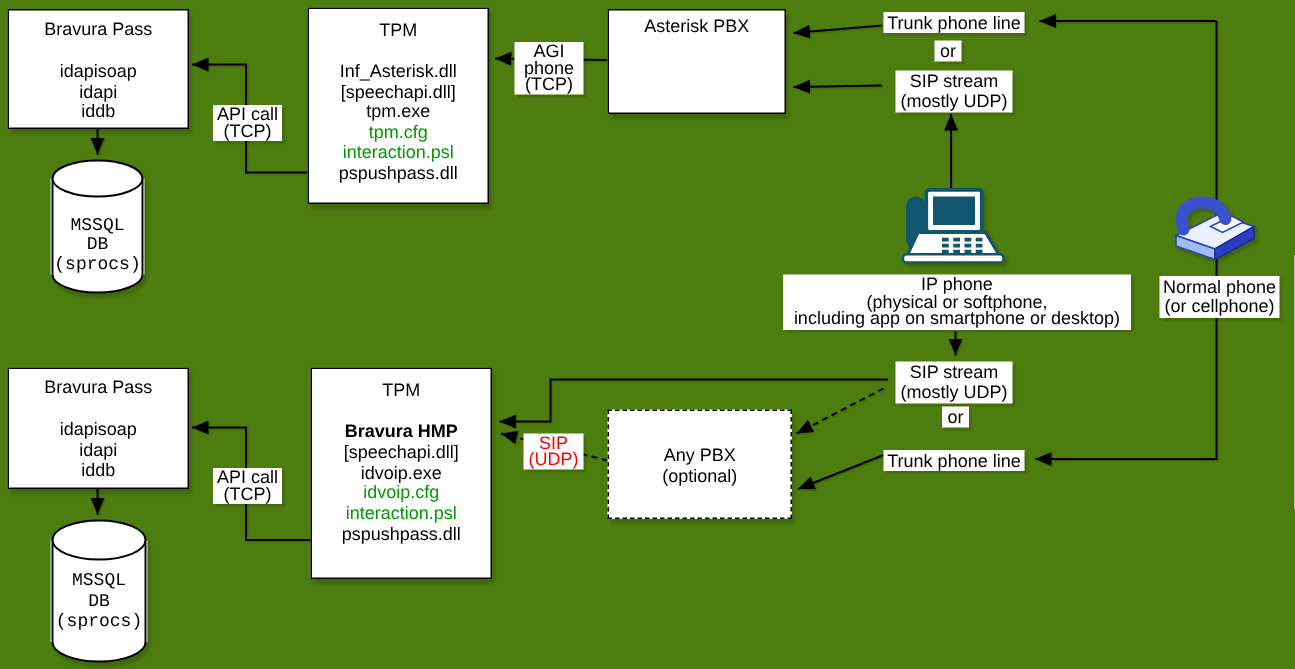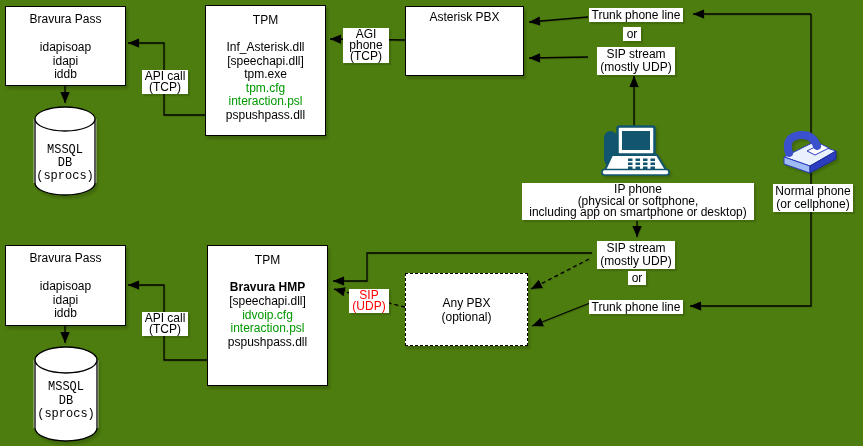--- a/index.html
+++ b/index.html
@@ -156,20 +156,21 @@
       <div>idapi</div>
       <div>iddb</div>
     </div>
   </div>
 
   <div class="node" style="left:207px; top:245px; width:121px; height:141px;">
     <div class="ntitle" style="margin-top:7px;">TPM</div>
     <div class="nitems wide" style="margin-top:14px;">
       <div class="bold">Bravura HMP</div>
       <div>[speechapi.dll]</div>
+      <div>idvoip.exe</div>
       <div class="green">idvoip.cfg</div>
       <div class="green">interaction.psl</div>
       <div>pspushpass.dll</div>
     </div>
   </div>
 
   <div class="node dashed" style="left:405px; top:273px; width:123px; height:73px;">
     <div class="ntitle" style="margin-top:22px;">Any PBX</div>
     <div class="ntitle">(optional)</div>
   </div>

